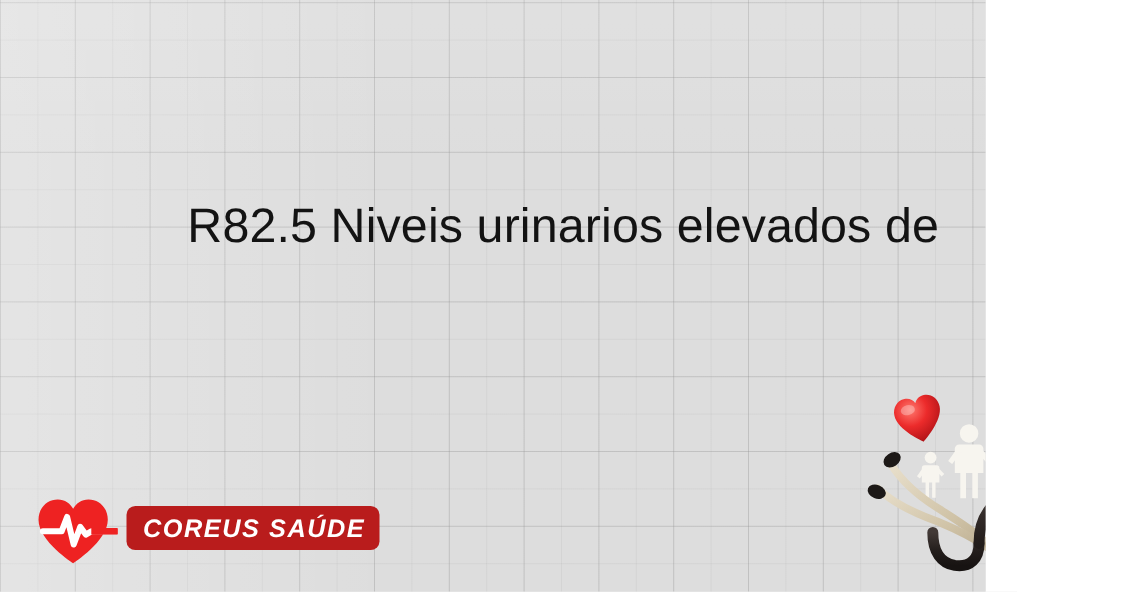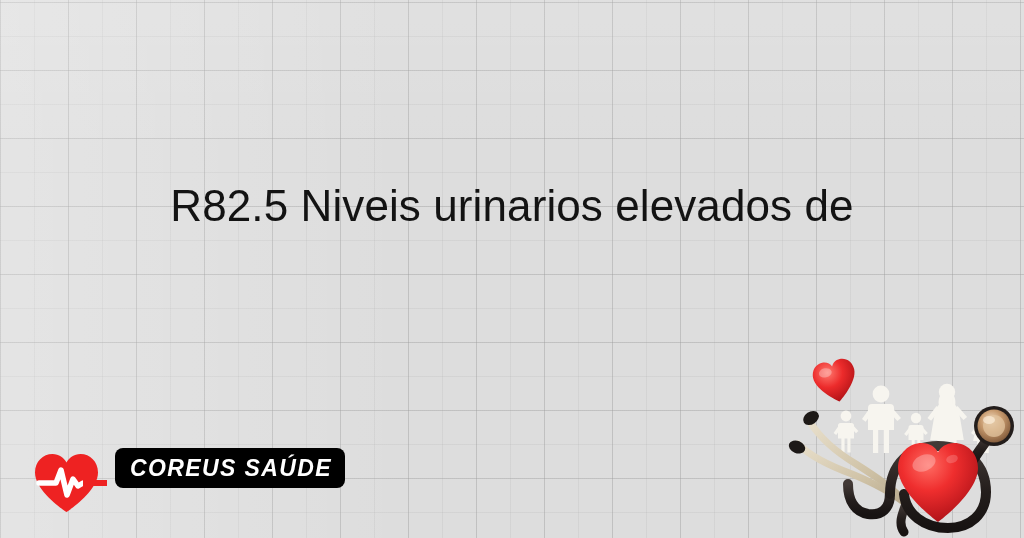--- a/index.html
+++ b/index.html
@@ -9,21 +9,21 @@
   body {
     width: 1024px;
     height: 538px;
     overflow: hidden;
     font-family: "Liberation Sans", sans-serif;
   }
 
   
   #canvas {
     position: relative;
-    width: 1024px;
+    width: 896px;
     height: 538px;
     background-color: #dcdcdc;
     overflow: hidden;
   }
 
   
   #grid-bg {
     position: absolute;
     inset: 0;
     background-color: #dddddd;
@@ -77,24 +77,24 @@
   #logo-heart {
     position: absolute;
     left: 0px;
     top: 4px;
     width: 76px;
     height: 64px;
   }
   #logo-badge {
     position: absolute;
     left: 84px;
-    top: 2px;
+    top: 14px;
     width: 230px;
     height: 40px;
-    background: #000000;
+    background: #b91c1c;
     border-radius: 8px;
   }
   #logo-badge-text {
     position: absolute;
     inset: 0;
     display: flex;
     align-items: center;
     justify-content: center;
     color: #ffffff;
     font-family: "Liberation Sans", sans-serif;

